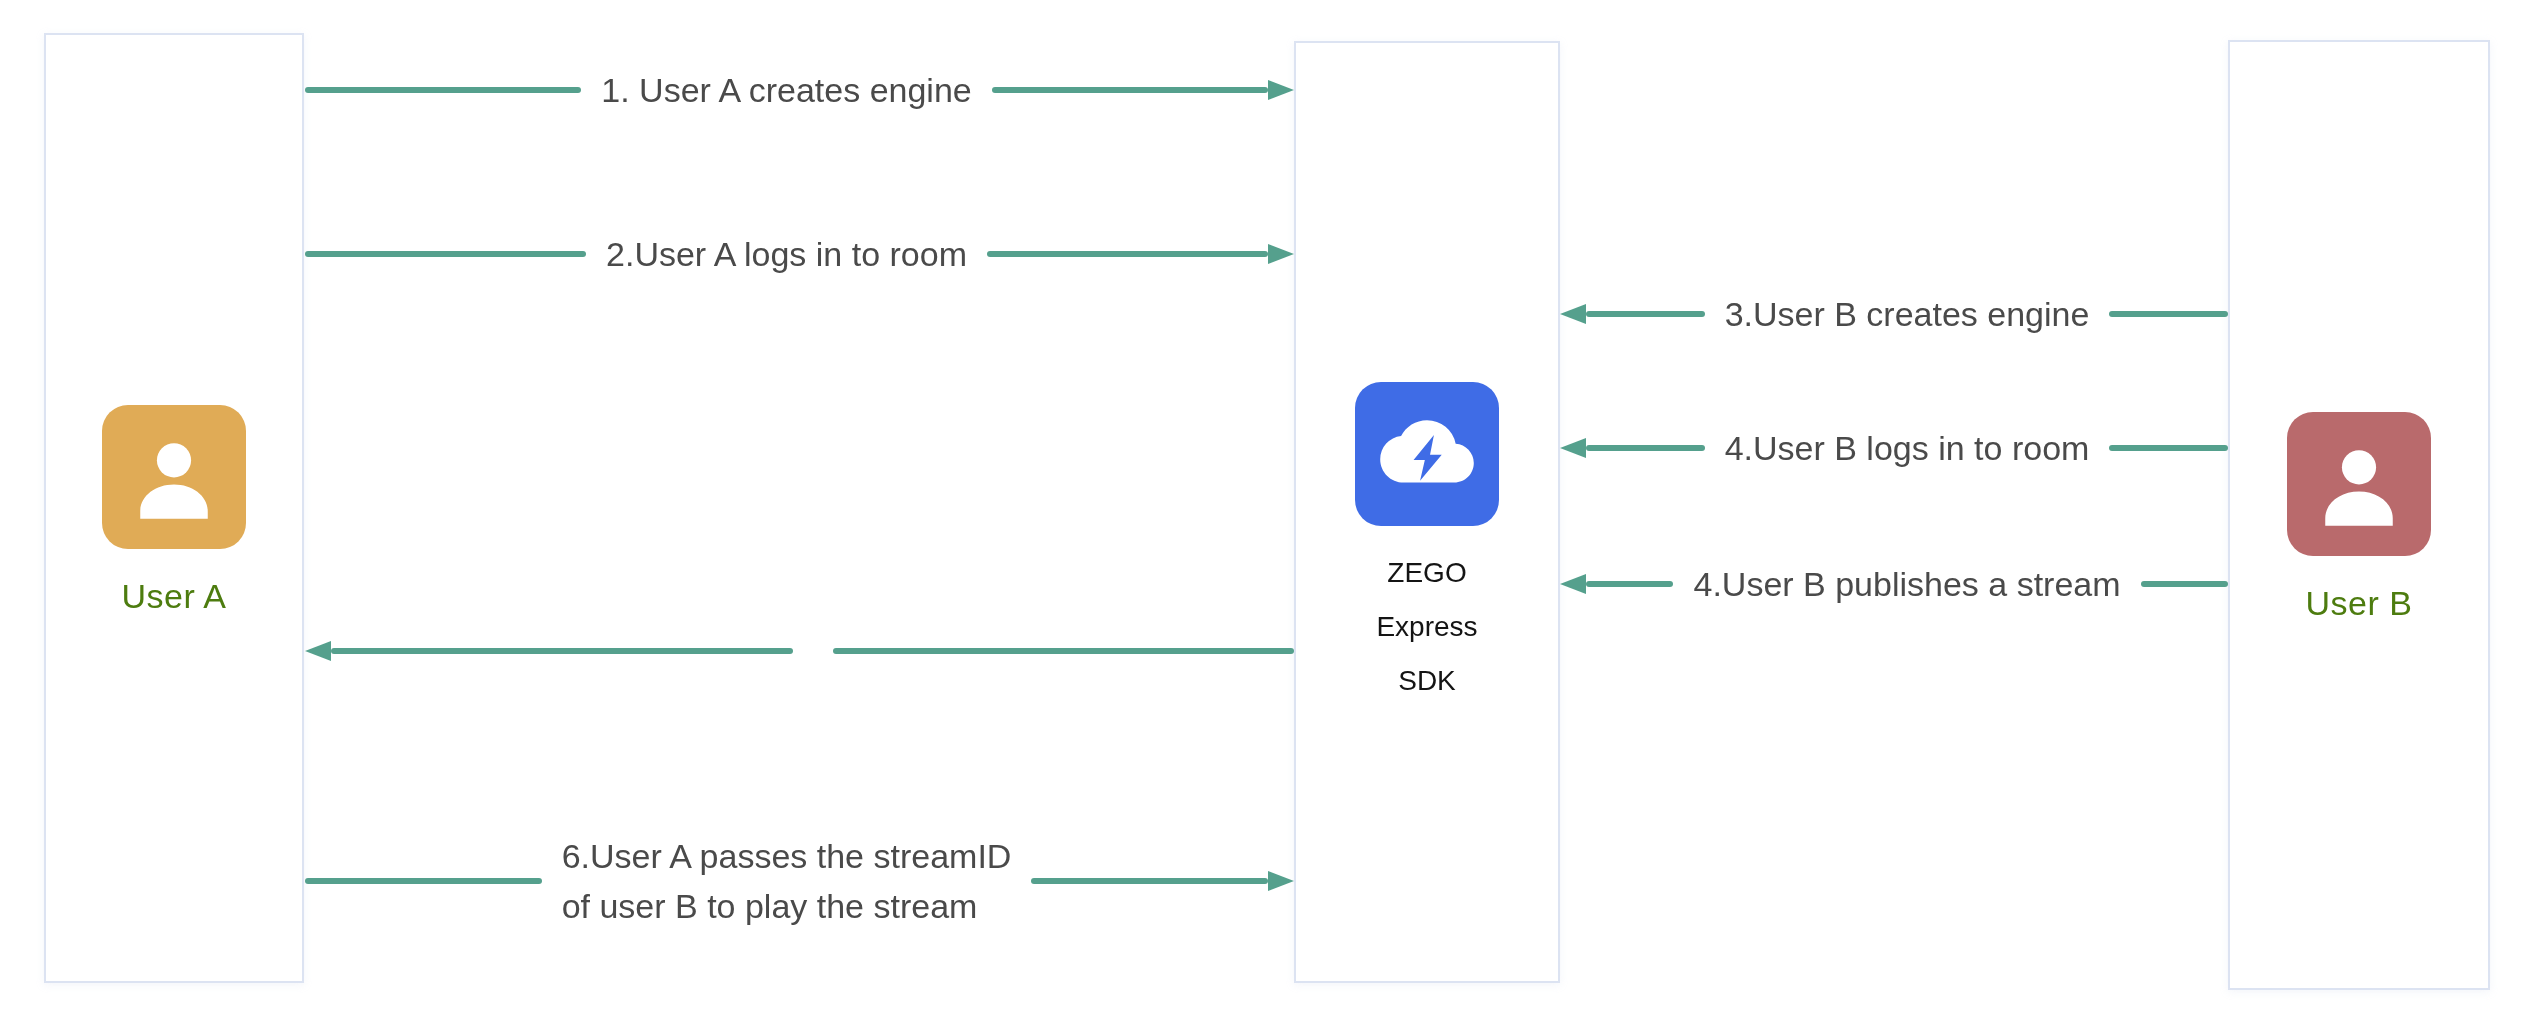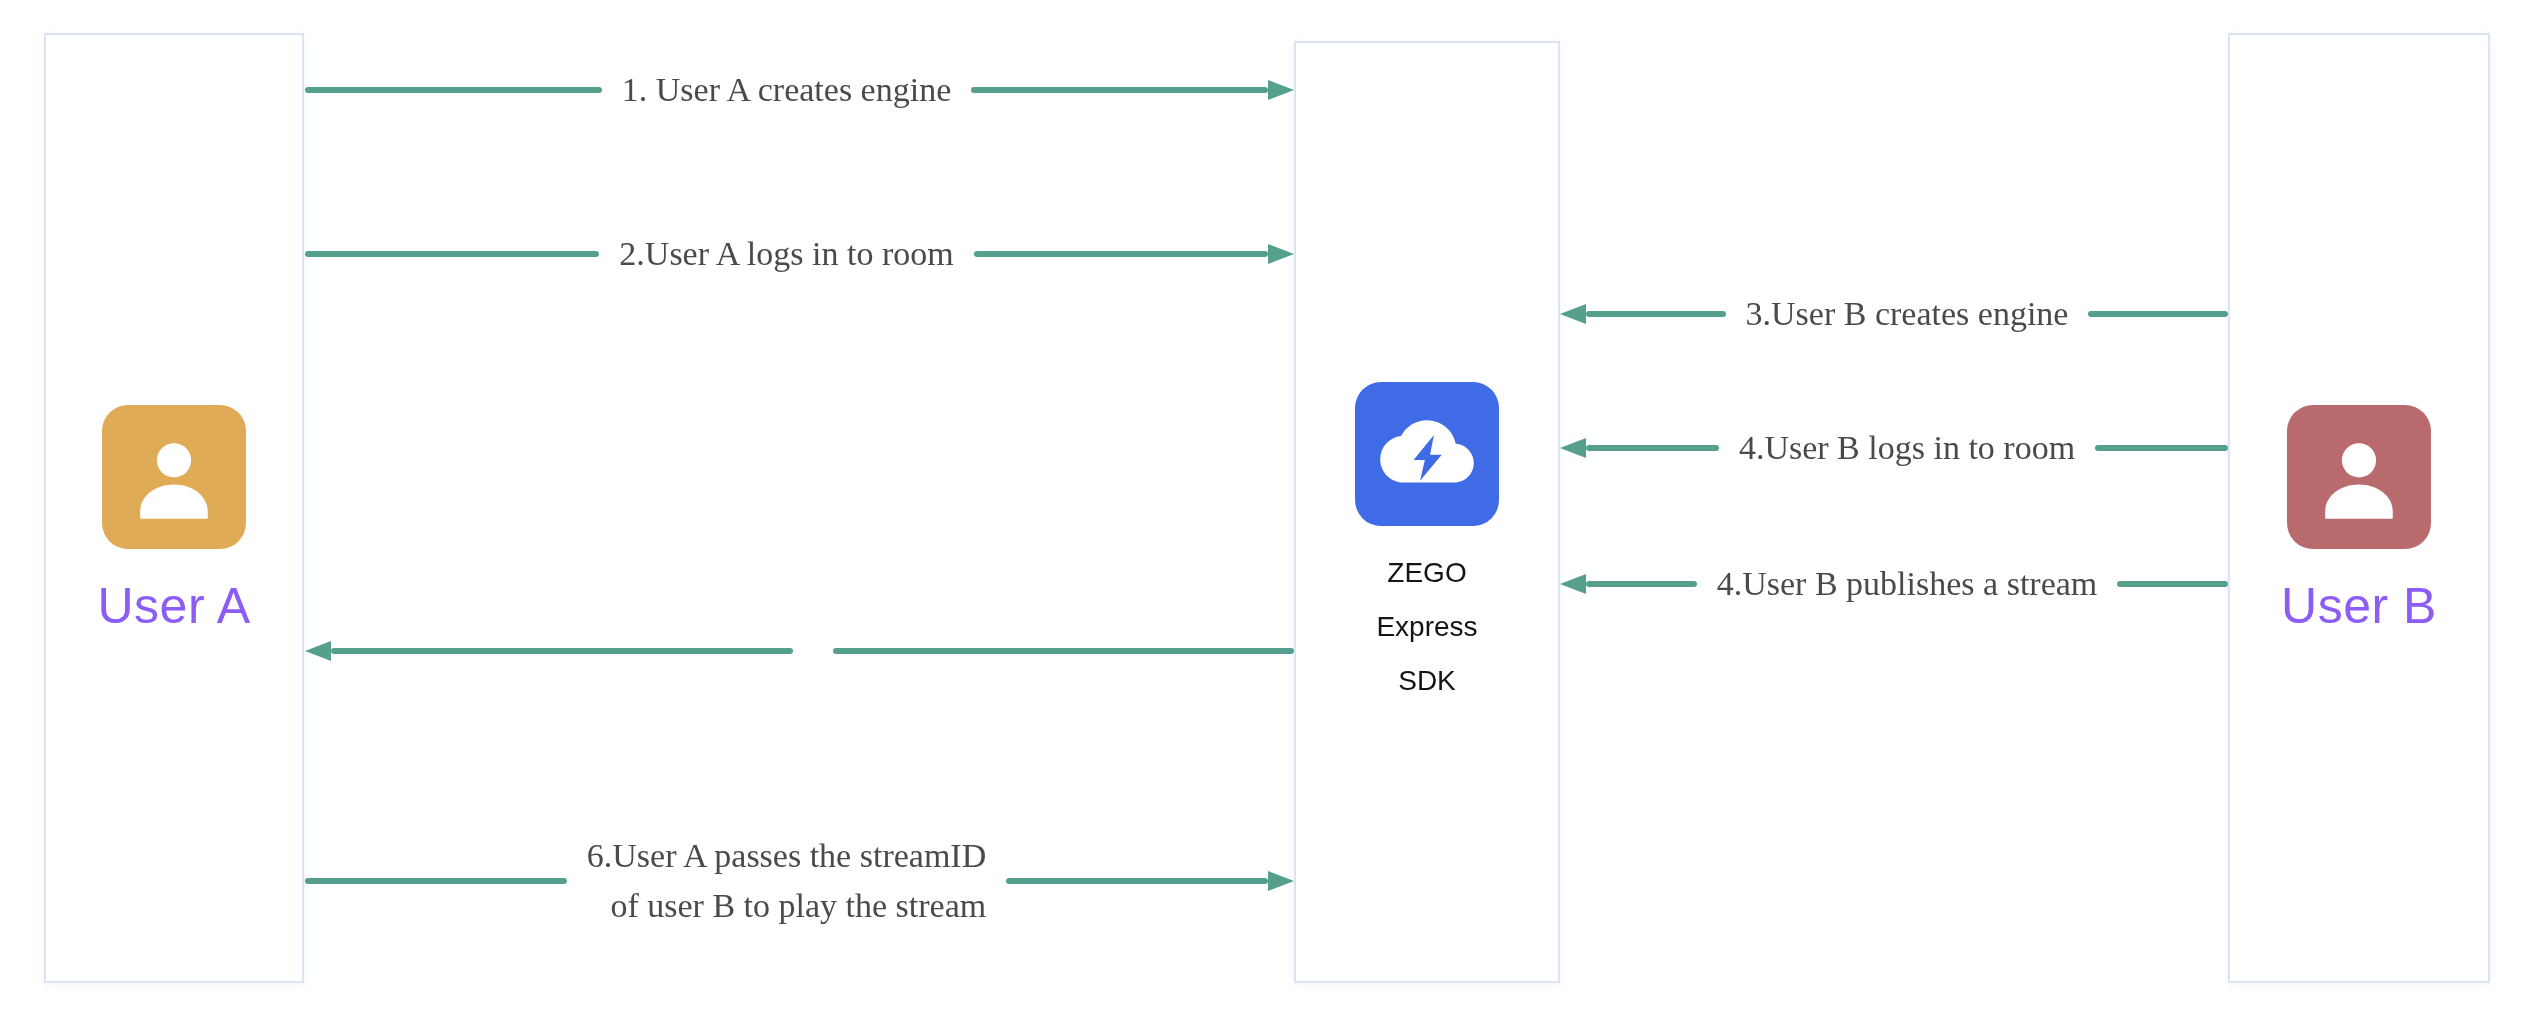--- a/index.html
+++ b/index.html
@@ -19,21 +19,21 @@
   
   .lifeline {
     position: absolute;
     box-sizing: border-box;
     background: #ffffff;
     border: 2px solid #dce3f2;
     box-shadow: 0 2px 8px rgba(190, 202, 228, 0.18);
   }
   .box-a   { left: 44px;   top: 33px; width: 260px; height: 950px; }
   .box-sdk { left: 1294px; top: 41px; width: 266px; height: 942px; }
-  .box-b   { left: 2228px; top: 33px; width: 262px; height: 950px; }
+  .box-b   { left: 2228px; top: 40px; width: 262px; height: 950px; }
 
   .actor-col {
     position: absolute;
     left: 0; right: 0;
     display: flex;
     flex-direction: column;
     align-items: center;
   }
   .box-a .actor-col, .box-b .actor-col { top: 370px; gap: 28px; }
   .box-sdk .actor-col { top: 339px; gap: 20px; }
@@ -47,22 +47,22 @@
     justify-content: center;
     overflow: hidden;
   }
   .avatar-a   { background: #e0ab56; }
   .avatar-b   { background: #b96a6c; }
   .avatar-sdk { background: #3f6ce6; }
   .avatar svg { width: 100px; height: 100px; }
   .avatar-sdk svg { width: 104px; height: 104px; }
 
   .actor-label {
-    font-size: 50px;
-    color: #8b5cf6;
+    font-size: 34px;
+    color: #4d7c0f;
     text-align: center;
     letter-spacing: 0.5px;
   }
   .sdk-label {
     font-size: 28px;
     line-height: 54px;
     color: #141414;
     text-align: center;
   }
   .sdk-label span { display: block; }
@@ -92,22 +92,21 @@
   }
   .head-right { border-left: 26px solid #55a08d; }
   .head-left  { border-right: 26px solid #55a08d; }
 
   .arrow-label {
     flex: 0 0 auto;
     padding: 0 20px;
     font-size: 34px;
     color: #4a4a4a;
     white-space: nowrap;
-    text-align: right;
-    font-family: Liberation Serif, serif;
+    text-align: left;
   }
   .arrow-label.multi {
     white-space: normal;
     line-height: 50px;
   }
   .arrow-label.multi span { display: block; white-space: nowrap; }
   .align-first-line {
     align-self: flex-start;
     margin-top: -25px;
   }

